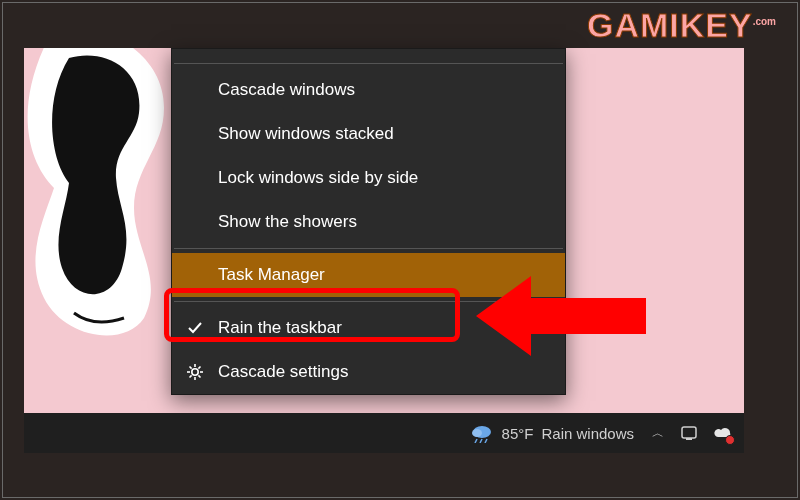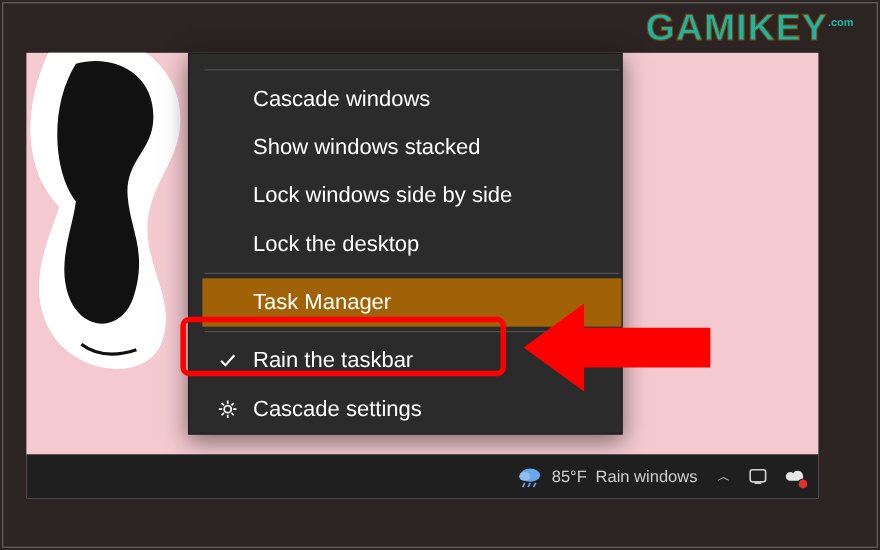--- a/index.html
+++ b/index.html
@@ -25,40 +25,39 @@
     position: absolute;
     left: -10px; top: -30px;
     width: 190px; height: 320px;
   }
   .logo {
     position: absolute;
     top: 6px; right: 24px;
     font-family: Impact, "Arial Black", sans-serif;
     font-size: 34px;
     letter-spacing: 1px;
-    color: #14b8a6;
+    color: #fca5a5;
     font-weight: 900;
     -webkit-text-stroke: 1px #8a3a00;
   }
   .logo .sub {
     font-size: 10px;
     letter-spacing: 0;
     vertical-align: super;
     -webkit-text-stroke: 0;
   }
   .context-menu {
     position: absolute;
     left: 171px; top: 48px;
     width: 395px;
     background: #2b2b2b;
     color: #ffffff;
-    font-size: 20px;
+    font-size: 17px;
     box-shadow: 0 6px 20px rgba(0,0,0,0.5);
     border: 1px solid #1a1a1a;
-    padding-left: 12px;
   }
   .menu-item {
     display: flex;
     align-items: center;
     height: 44px;
     padding-left: 46px;
     cursor: pointer;
     position: relative;
   }
   .menu-item.highlight { background: #a16207; }
@@ -150,21 +149,21 @@
   <div class="menu-item">
     <span>Cascade windows</span>
   </div>
   <div class="menu-item">
     <span>Show windows stacked</span>
   </div>
   <div class="menu-item">
     <span>Lock windows side by side</span>
   </div>
   <div class="menu-item">
-    <span>Lock the desktop</span>
+    <span>Show the showers</span>
   </div>
   <div class="menu-sep"></div>
   <div class="menu-item highlight">
     <span>Task Manager</span>
   </div>
   <div class="menu-sep"></div>
   <div class="menu-item">
     <span class="menu-icon checkmark">
       <svg viewBox="0 0 18 18" width="18" height="18">
           <path d="M3 9 L7 13 L15 4" stroke-width="2"></path>

